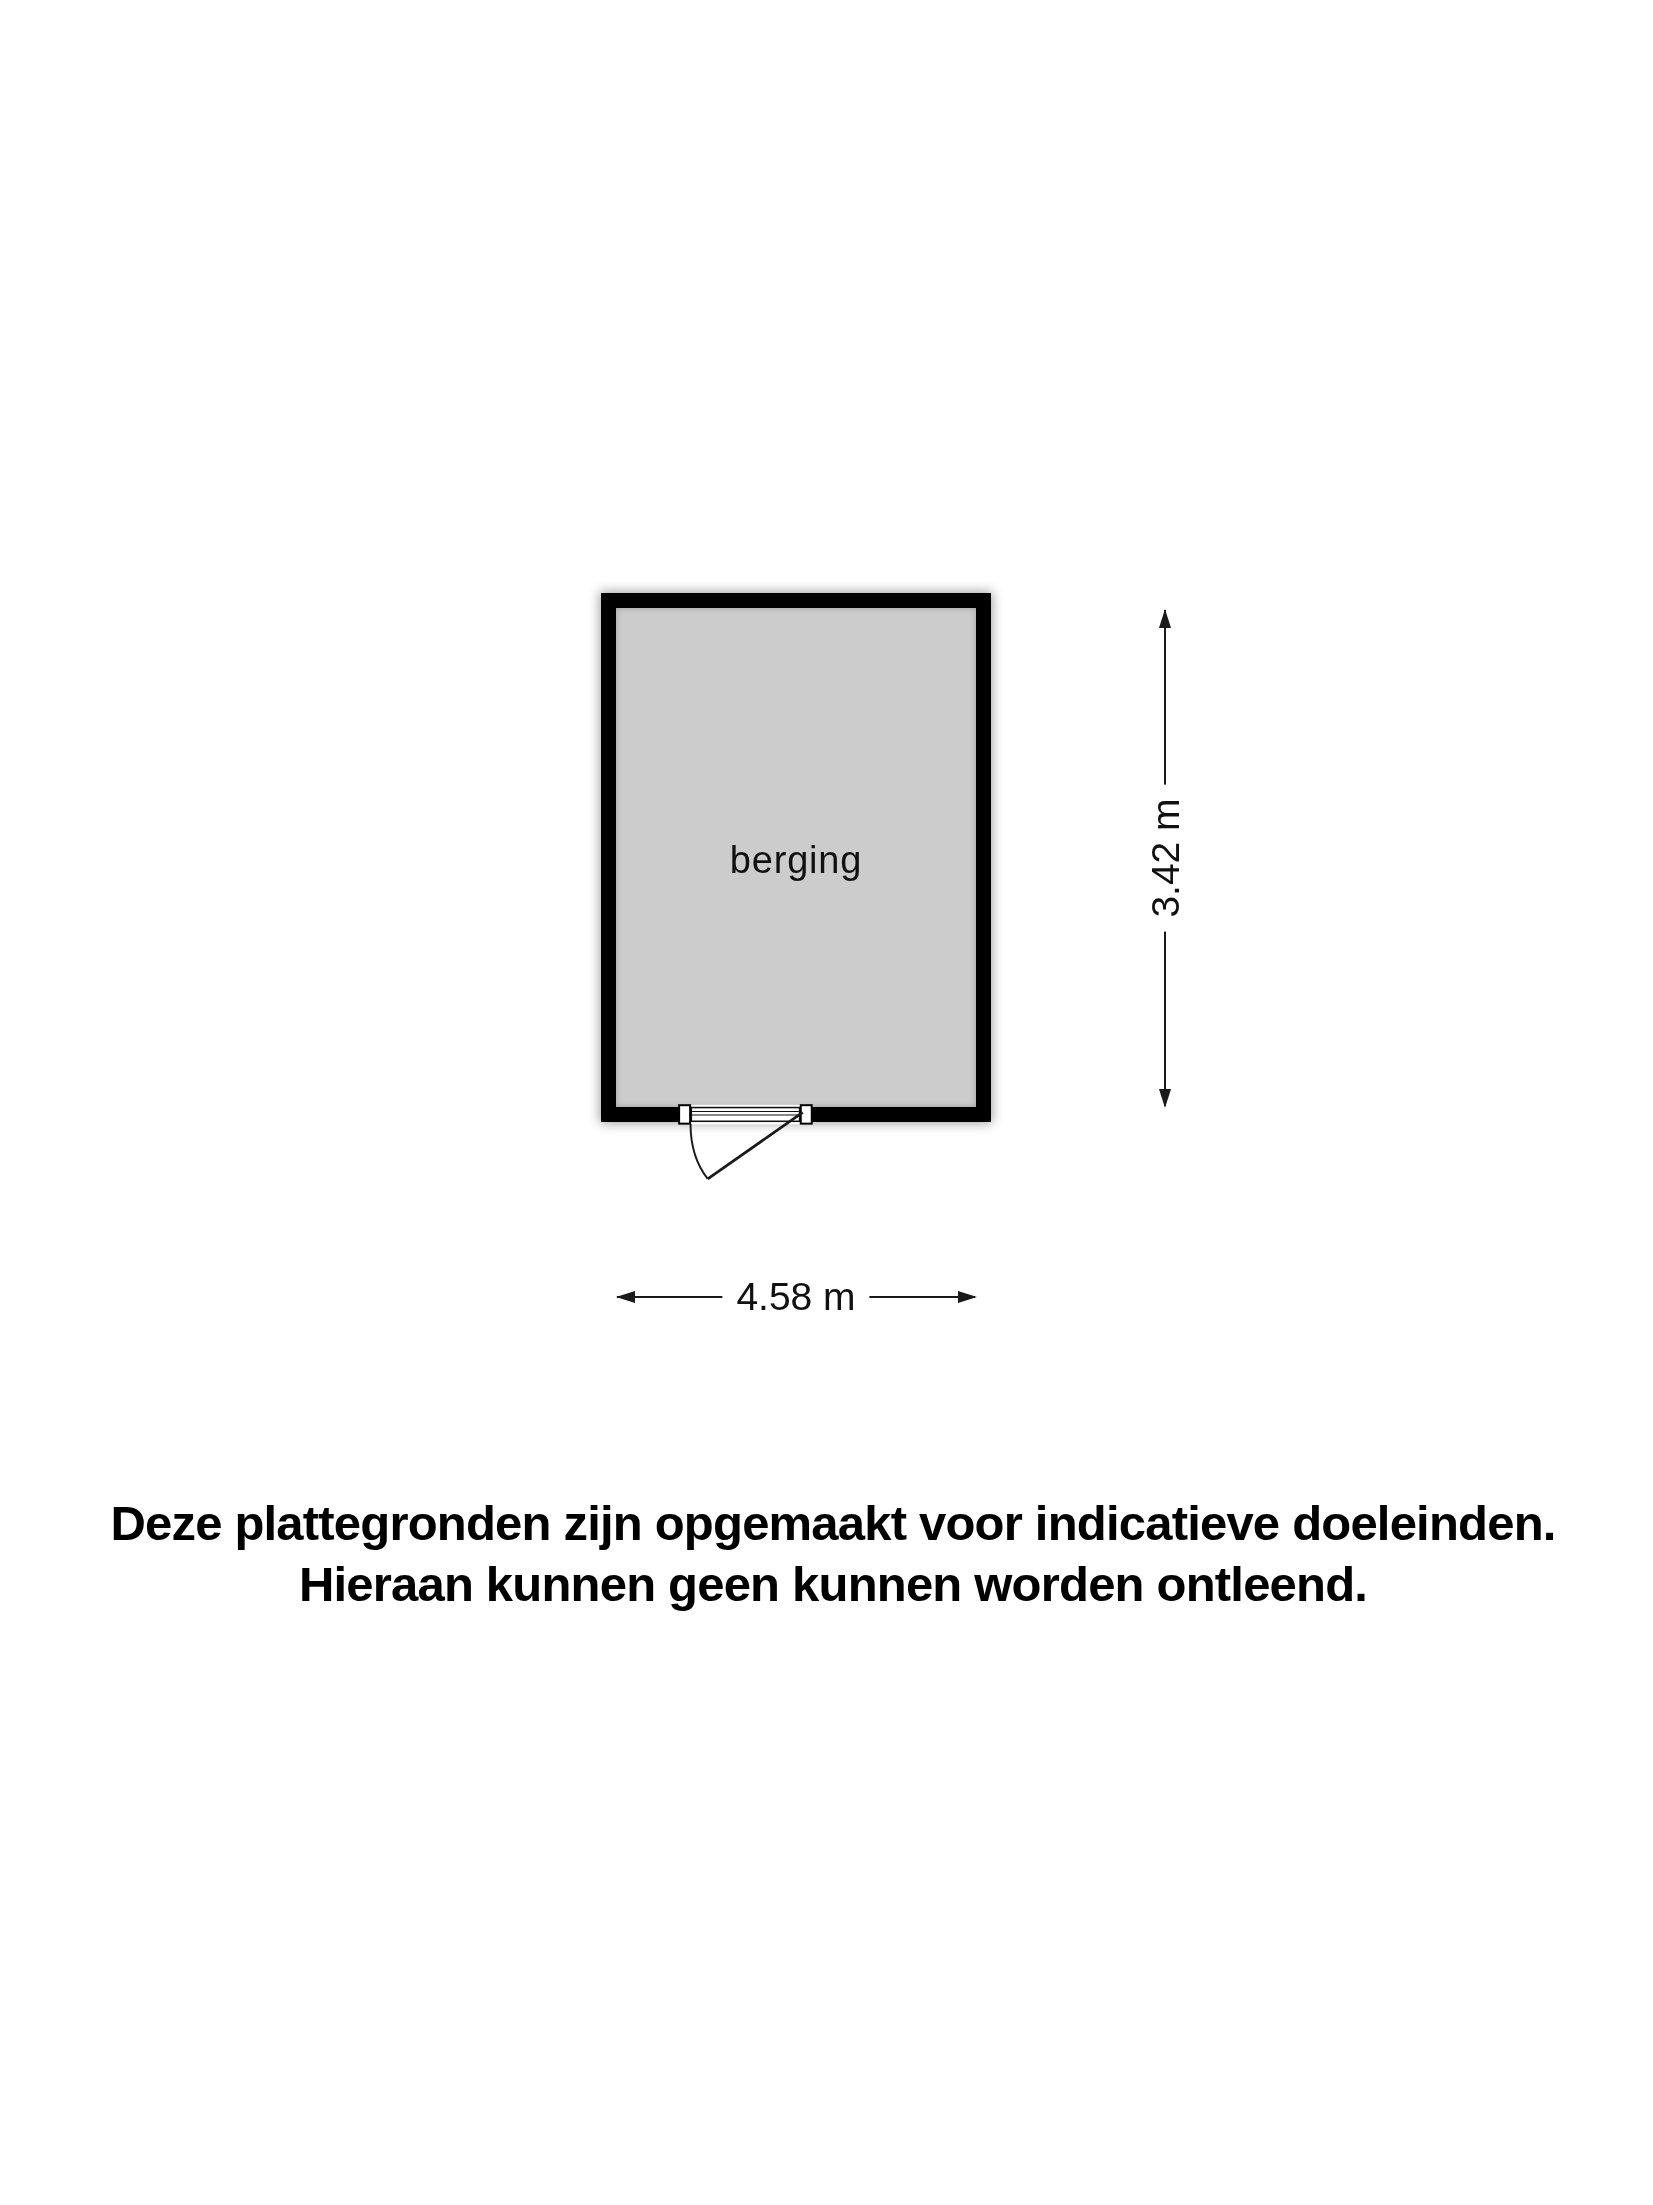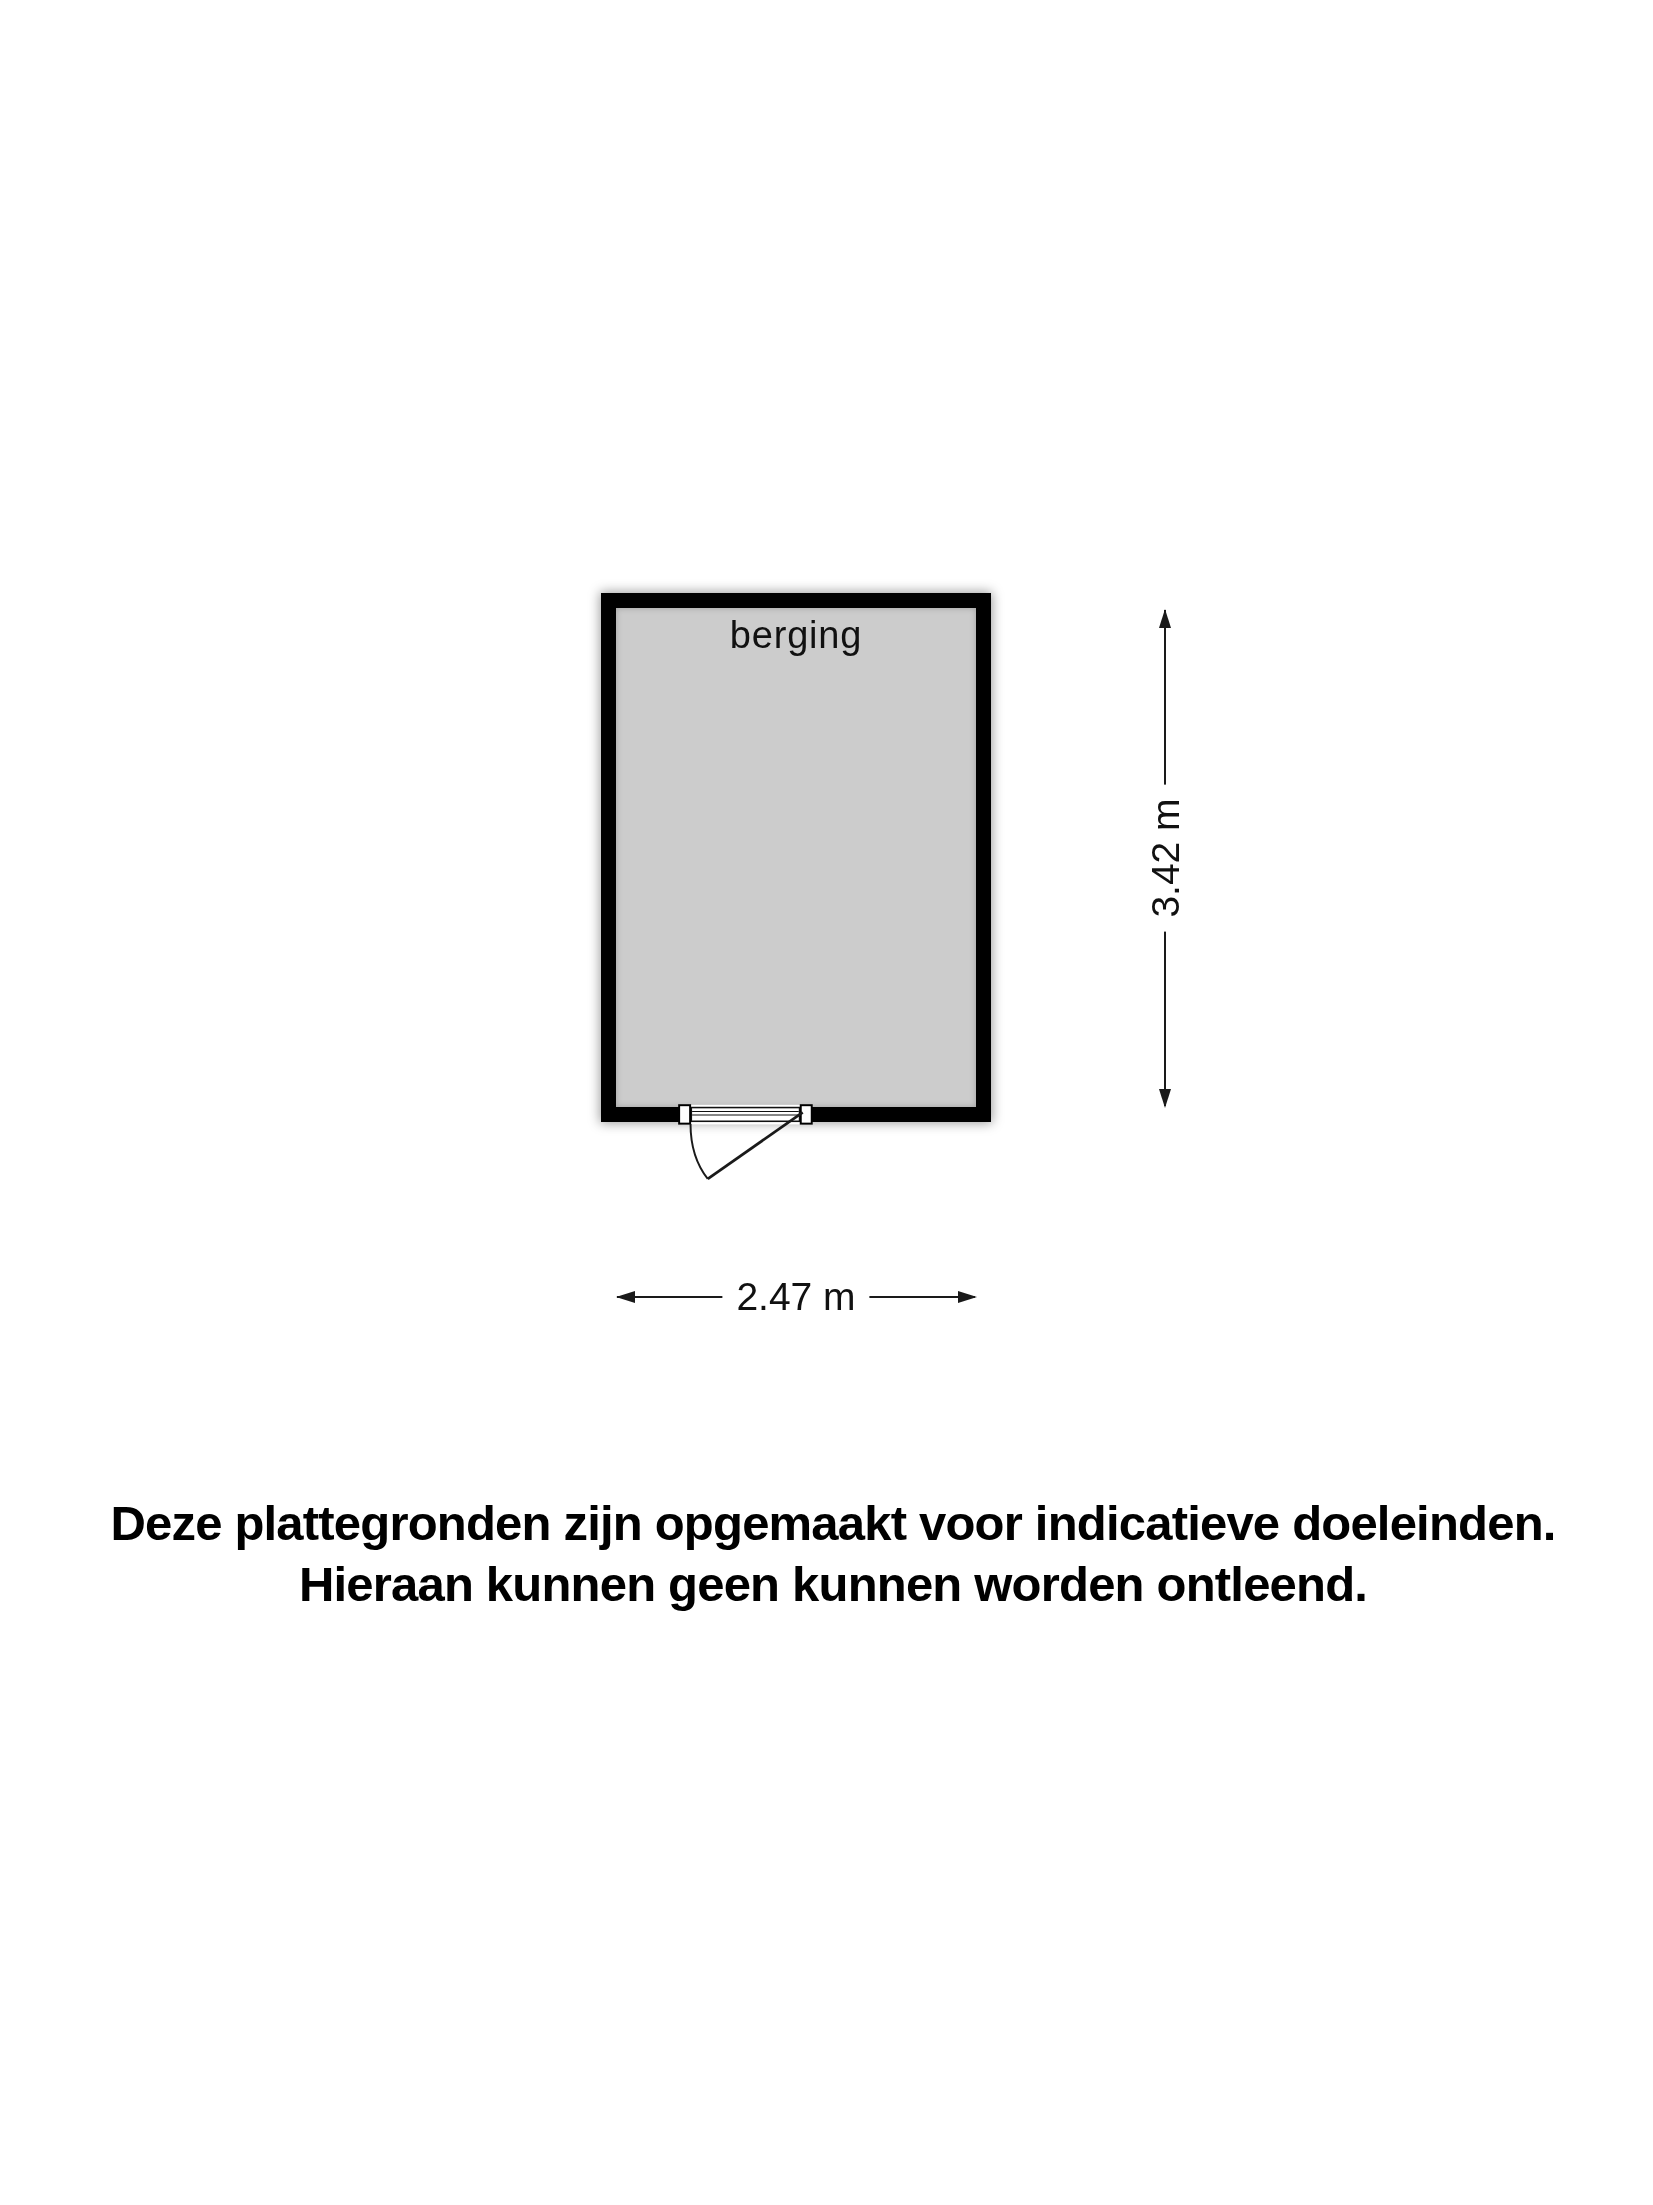--- a/index.html
+++ b/index.html
@@ -18,21 +18,21 @@
     overflow:hidden;
   }
   
   .room{
     position:absolute;
     left:601px;top:593px;width:390px;height:529px;
     box-sizing:border-box;
     background:var(--room-fill);
     border:15.8px solid var(--wall-color);
     box-shadow:0 0 11px 0.8px rgba(0,0,0,0.40), inset 0 0 6.3px rgba(0,0,0,0.22);
-    display:flex;justify-content:center;
+    display:flex;align-items:center;justify-content:center;
   }
   .room-label{
     font-size:38px;
     letter-spacing:0.8px;
     color:var(--text-color);
     padding-top:6.3px;
   }
   
   .door{position:absolute;left:662px;top:1095px;width:181px;height:102px;}
   
@@ -114,21 +114,21 @@
     <div class="dim-line vdim-line"></div>
     <div class="arrow arrow-up"></div>
     <div class="arrow arrow-down"></div>
     <span class="dim-label vdim-label">3.42 m</span>
   </div>
 
   <div>
     <div class="dim-line hdim-line"></div>
     <div class="arrow arrow-left"></div>
     <div class="arrow arrow-right"></div>
-    <span class="dim-label hdim-label">2.47 m</span>
+    <span class="dim-label hdim-label">4.58 m</span>
   </div>
 
   <div class="disclaimer">
     <div>Deze plattegronden zijn opgemaakt voor indicatieve doeleinden.</div>
     <div>Hieraan kunnen geen kunnen worden ontleend.</div>
   </div>
 
 </div>
 
 

